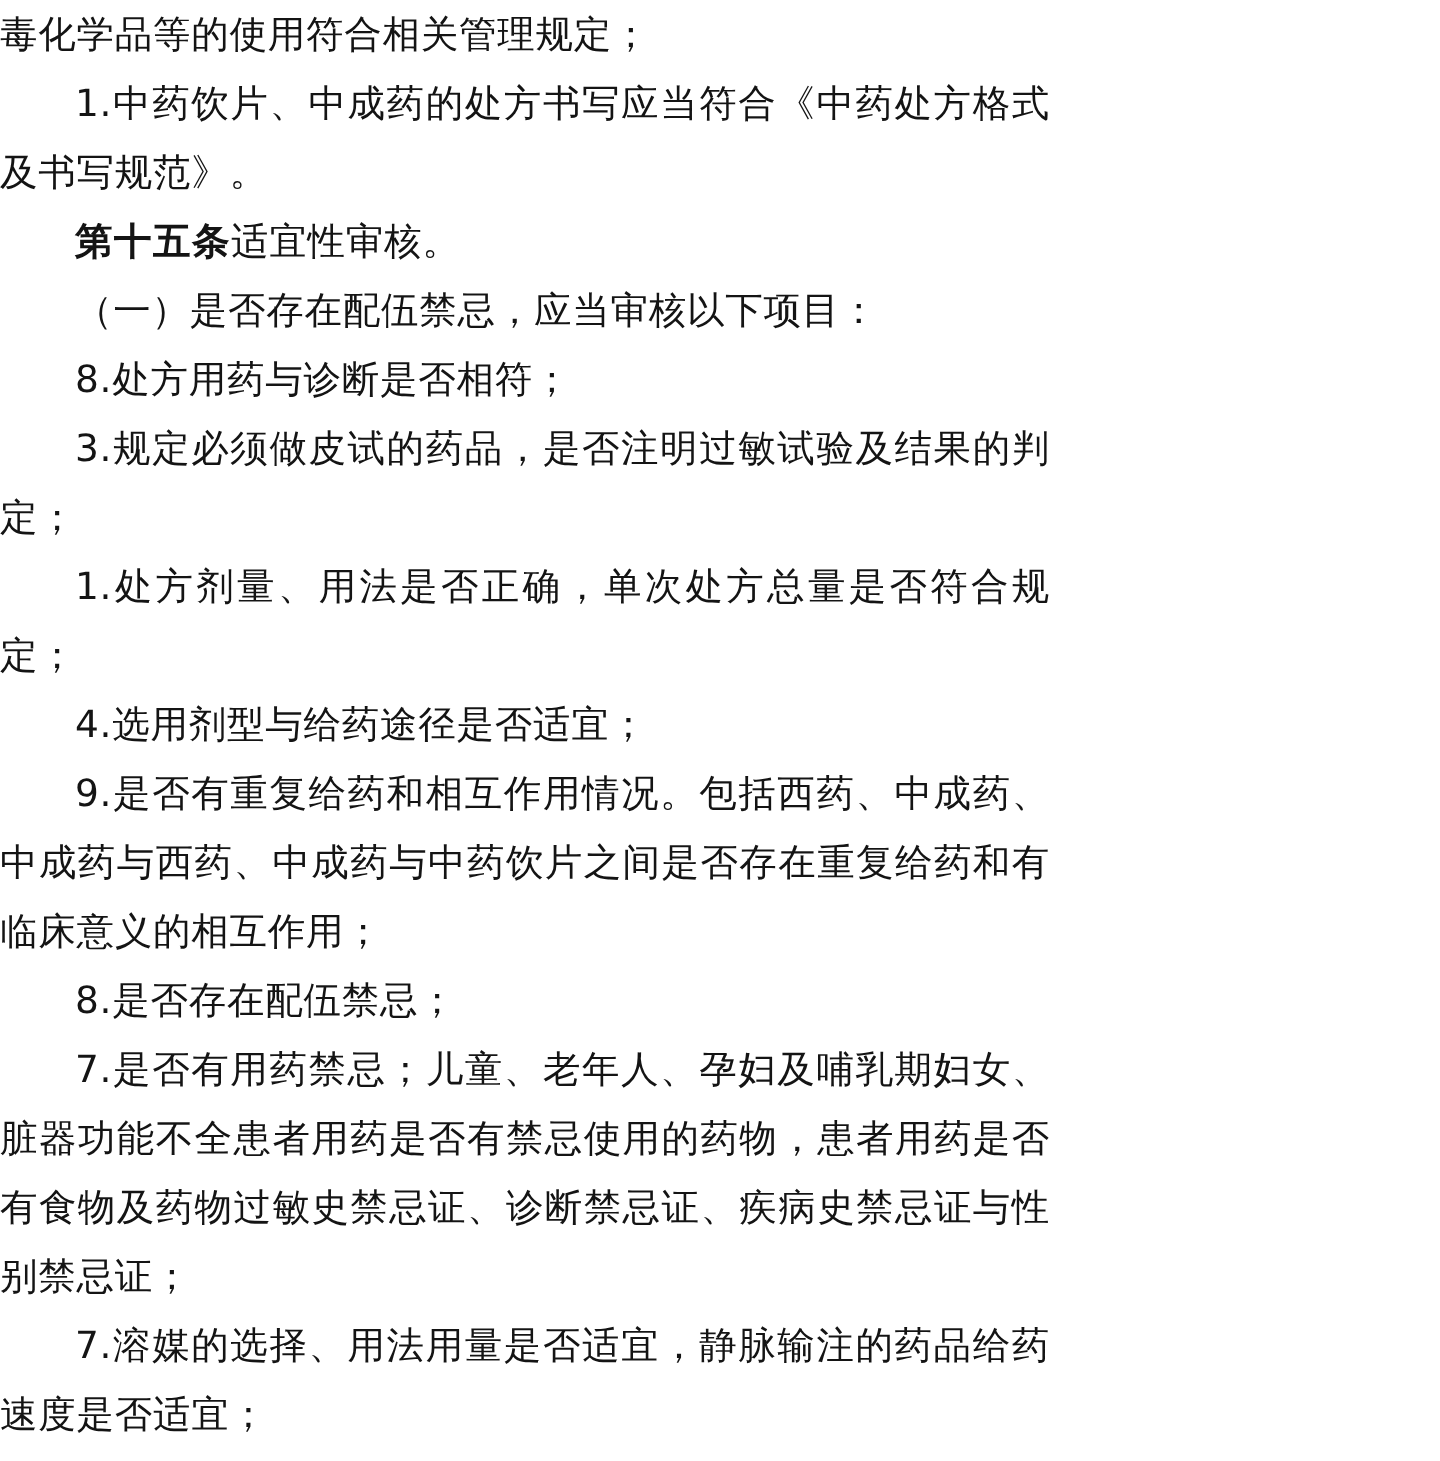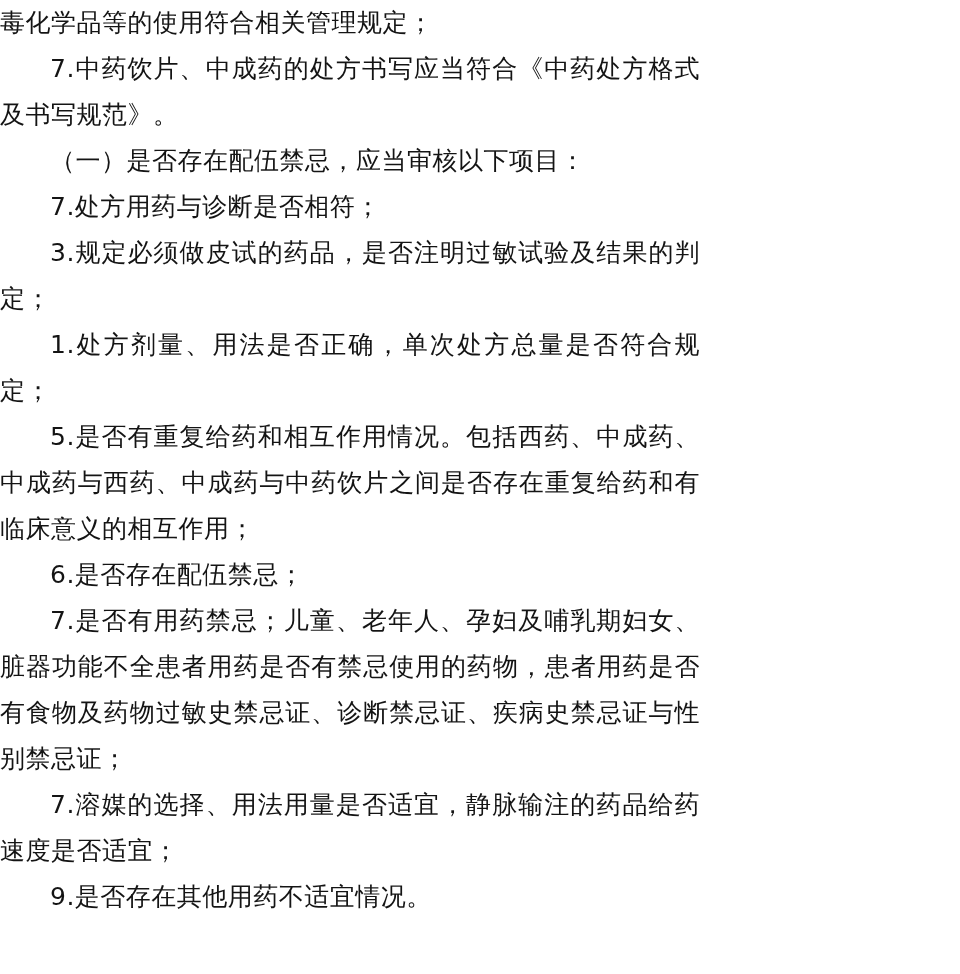--- a/index.html
+++ b/index.html
@@ -66,35 +66,37 @@
   }
 </style>
 </head>
 <body>
 
 <div id="page">
   <div class="doc-body">
 
     <p class="para no-indent">毒化学品等的使用符合相关管理规定；</p>
 
-    <p class="para indent">7.中药饮片、中成药的处方书写应当符合《中药处方格式及书写规范》。</p>
+    <p class="para indent">1.中药饮片、中成药的处方书写应当符合《中药处方格式及书写规范》。</p>
 
+    <p class="heading-line"><span class="htitle">第十五条</span><span class="hrest">适宜性审核。</span></p>
 
     <p class="para indent">（一）是否存在配伍禁忌，应当审核以下项目：</p>
 
-    <p class="para indent">7.处方用药与诊断是否相符；</p>
+    <p class="para indent">8.处方用药与诊断是否相符；</p>
 
     <p class="para indent">3.规定必须做皮试的药品，是否注明过敏试验及结果的判定；</p>
 
     <p class="para indent">1.处方剂量、用法是否正确，单次处方总量是否符合规定；</p>
 
+    <p class="para indent">4.选用剂型与给药途径是否适宜；</p>
 
-    <p class="para indent">5.是否有重复给药和相互作用情况。包括西药、中成药、中成药与西药、中成药与中药饮片之间是否存在重复给药和有临床意义的相互作用；</p>
+    <p class="para indent">9.是否有重复给药和相互作用情况。包括西药、中成药、中成药与西药、中成药与中药饮片之间是否存在重复给药和有临床意义的相互作用；</p>
 
-    <p class="para indent">6.是否存在配伍禁忌；</p>
+    <p class="para indent">8.是否存在配伍禁忌；</p>
 
     <p class="para indent">7.是否有用药禁忌；儿童、老年人、孕妇及哺乳期妇女、脏器功能不全患者用药是否有禁忌使用的药物，患者用药是否有食物及药物过敏史禁忌证、诊断禁忌证、疾病史禁忌证与性别禁忌证；</p>
 
     <p class="para indent">7.溶媒的选择、用法用量是否适宜，静脉输注的药品给药速度是否适宜；</p>
 
     <p class="para indent">9.是否存在其他用药不适宜情况。</p>
 
   </div>
 </div>
 

